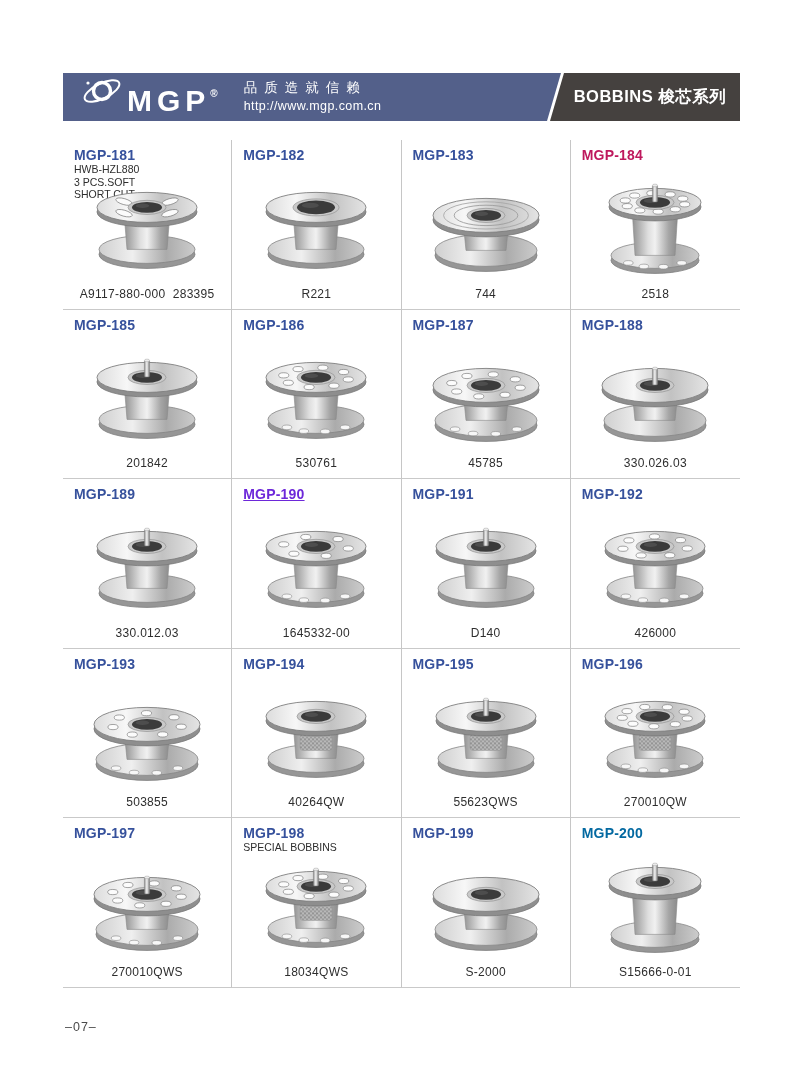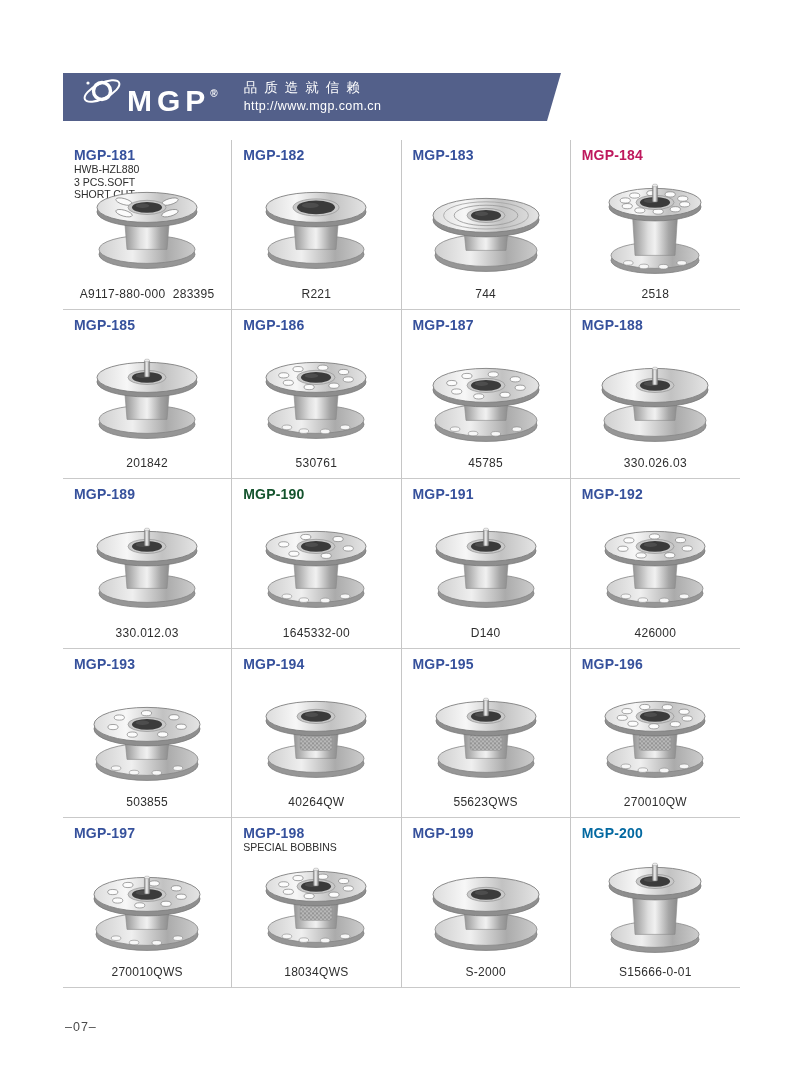--- a/index.html
+++ b/index.html
@@ -94,20 +94,23 @@
         <circle cx="23" cy="18" r="8.5" fill="none" stroke="#ffffff" stroke-width="3.4"></circle>
         <circle cx="9" cy="10" r="1.6" fill="#ffffff"></circle>
       </svg>
       <span class="brand-text"><span>MGP</span><sup class="reg-mark">®</sup></span>
     </div>
     <div class="tagline-block">
       <div class="tagline-cn">品质造就信赖</div>
       <div class="website">http://www.mgp.com.cn</div>
     </div>
   </div>
+  <div class="band-right">
+    <span class="series-title">BOBBINS 梭芯系列</span>
+  </div>
 </header>
 
 <main class="grid" id="grid">
     <div class="cell colsep">
     <div class="model" style="color: rgb(54, 81, 156);">MGP-181</div>
     <div class="notes">
         <div>HWB-HZL880</div>
         <div>3 PCS.SOFT</div>
         <div>SHORT CUT</div>
       </div>
@@ -289,21 +292,21 @@
           <ellipse cx="68" cy="34" rx="50" ry="15" fill="url(#gTop)" stroke="#7f7f7f" stroke-width="0.9"></ellipse>
           <ellipse cx="68" cy="34" rx="19" ry="7.1000000000000005" fill="#c9c9c9" stroke="#8a8a8a" stroke-width="0.6"></ellipse>
           <ellipse cx="68" cy="34" rx="15" ry="5.4" fill="#3b3b3b"></ellipse>
           <ellipse cx="63.5" cy="32.38" rx="6.75" ry="2.16" fill="#5a5a5a" opacity="0.6"></ellipse>
           <rect x="65.4" y="17" width="5.2" height="16.5" rx="1.2" fill="url(#gBarrel)" stroke="#7c7c7c" stroke-width="0.5"></rect>
           <ellipse cx="68" cy="17" rx="2.6" ry="1.3" fill="#ececec" stroke="#9a9a9a" stroke-width="0.4"></ellipse>
         </svg></div>
     <div class="part">330.012.03</div>
   </div>
     <div class="cell colsep">
-    <div class="model" style="color: #14532d;">MGP-190</div>
+    <div class="model" style="color: #6d28d9; text-decoration: underline;">MGP-190</div>
     <div class="notes"></div>
     <div class="photo"><svg width="136" height="110" viewBox="0 0 136 110">
           <ellipse cx="68" cy="81" rx="48" ry="14" fill="#969696" stroke="#7d7d7d" stroke-width="0.8"></ellipse>
           <ellipse cx="68" cy="76" rx="48" ry="14" fill="url(#gFlange)" stroke="#858585" stroke-width="0.8"></ellipse>
           <path d="M 45 39 L 91 39 L 88 76 L 48 76 Z" fill="url(#gBarrel)" stroke="#8a8a8a" stroke-width="0.6"></path>
           <ellipse cx="97.09628061314498" cy="83.94225188059684" rx="4.8" ry="2.3" fill="#f7f7f7" stroke="#868686" stroke-width="0.6"></ellipse>
           <ellipse cx="77.19325248204153" cy="88.00699156035475" rx="4.8" ry="2.3" fill="#f7f7f7" stroke="#868686" stroke-width="0.6"></ellipse>
           <ellipse cx="55.85144450907225" cy="87.73521555134201" rx="4.8" ry="2.3" fill="#f7f7f7" stroke="#868686" stroke-width="0.6"></ellipse>
           <ellipse cx="38.90371938685502" cy="83.94225188059684" rx="4.8" ry="2.3" fill="#f7f7f7" stroke="#868686" stroke-width="0.6"></ellipse>
           <ellipse cx="68" cy="38.5" rx="50" ry="15" fill="#8e8e8e" stroke="#787878" stroke-width="0.8"></ellipse>

